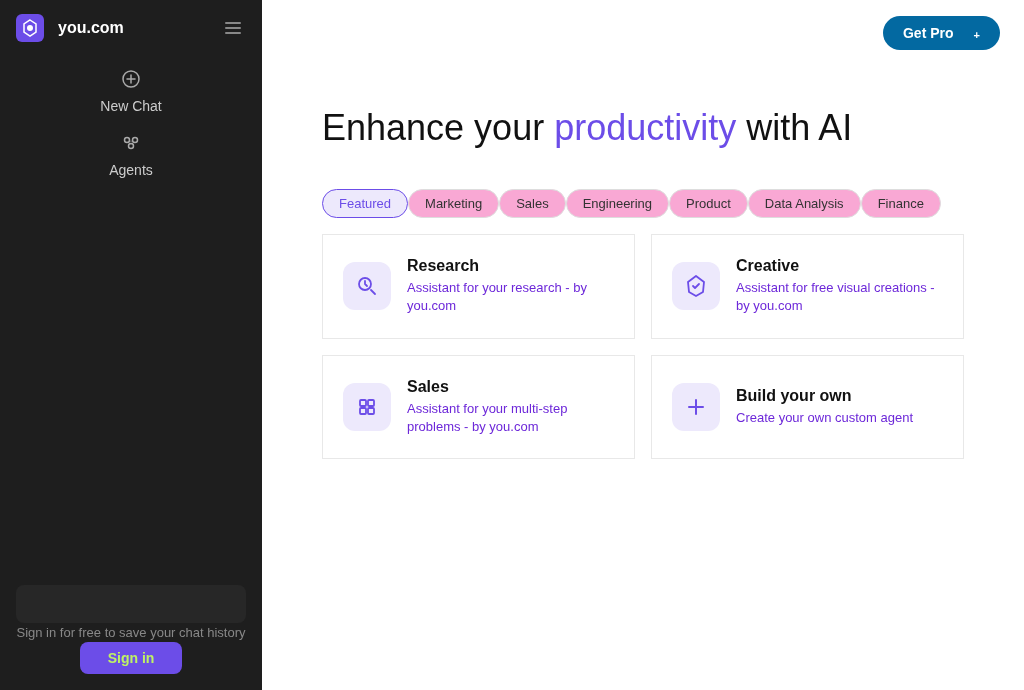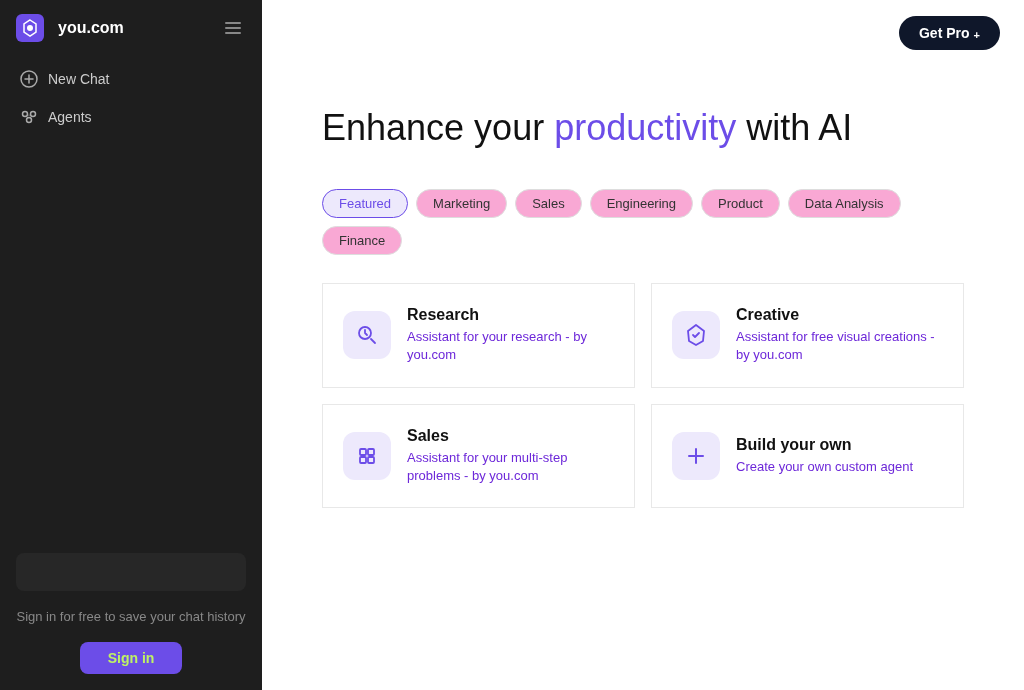--- a/index.html
+++ b/index.html
@@ -51,37 +51,37 @@
     .nav-item {
       display: flex;
       align-items: center;
       gap: 10px;
       padding: 10px 12px;
       border-radius: 8px;
       cursor: pointer;
       color: #ccc;
       font-size: 14px;
       font-weight: 500;
+      flex-direction: column;
     }
     .nav-item-icon {
       width: 18px;
       height: 18px;
       display: flex;
       align-items: center;
       justify-content: center;
       color: #aaa;
     }
 
     .sidebar-bottom {
       margin-top: auto;
       padding: 16px;
       display: flex;
       flex-direction: column;
       align-items: center;
-      gap: 16px;
     }
     .search-placeholder {
       width: 100%;
       height: 38px;
       background: #2d2d2d;
       border-radius: 8px;
       opacity: 0.6;
     }
     .signin-text {
       color: #888;
@@ -109,31 +109,31 @@
       overflow-y: auto;
       background: #fff;
       position: relative;
     }
     .main-header {
       display: flex;
       justify-content: flex-end;
       padding: 16px 24px;
     }
     .get-pro-btn {
-      background: #0f172a;
+      background: #0369a1;
       color: #fff;
       border: none;
       border-radius: 20px;
       padding: 9px 20px;
       font-size: 14px;
       font-weight: 600;
       cursor: pointer;
       display: flex;
       align-items: flex-end;
-      gap: 4px;
+      gap: 20px;
     }
     .pro-plus {
       font-size: 11px;
       font-weight: 700;
       vertical-align: super;
     }
 
     .main-content {
       padding: 40px 60px 40px 60px;
       flex: 1;
@@ -145,23 +145,22 @@
       color: #111;
       margin-bottom: 40px;
       line-height: 1.2;
     }
     .title-highlight {
       color: #6c4de8;
     }
 
     .filter-tabs {
       display: flex;
-      gap: 8px;
       flex-wrap: wrap;
-      margin-bottom: 28px;
+      margin-bottom: 16px;
     }
     .filter-tab {
       padding: 6px 16px;
       border-radius: 20px;
       border: 1.5px solid #ddd;
       background: #f9a8d4;
       font-size: 13px;
       font-weight: 500;
       cursor: pointer;
       color: #333;

